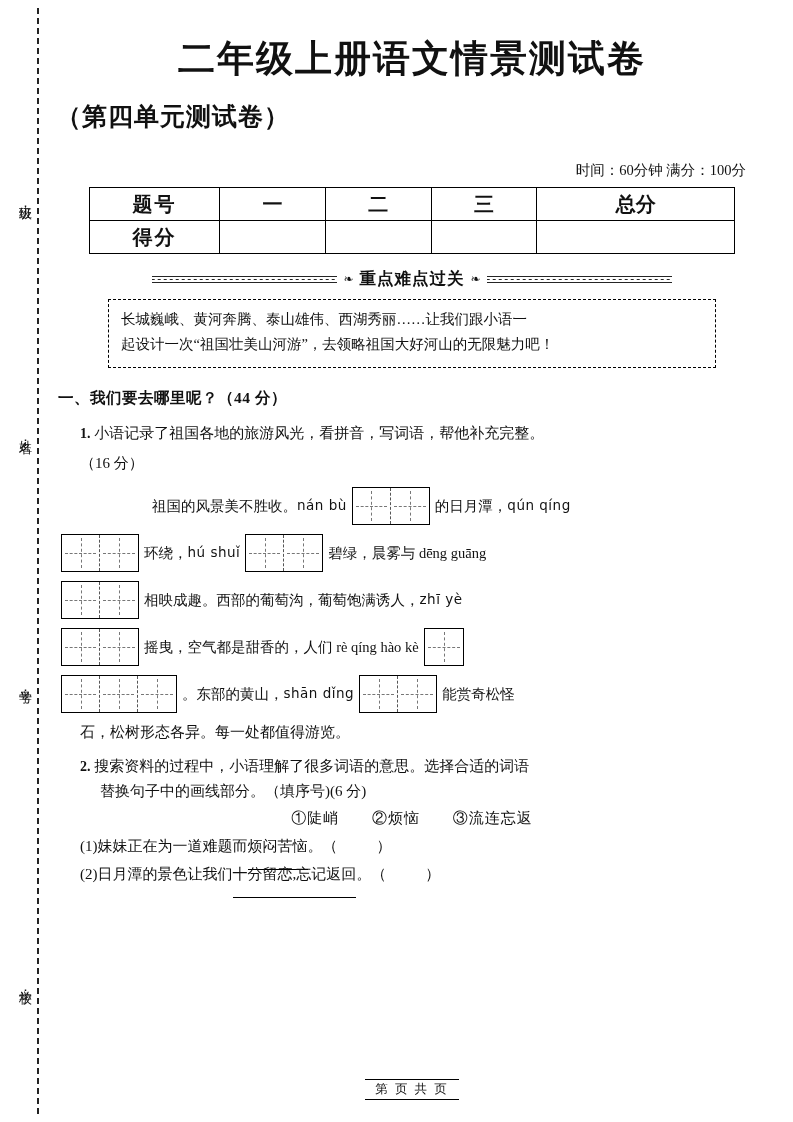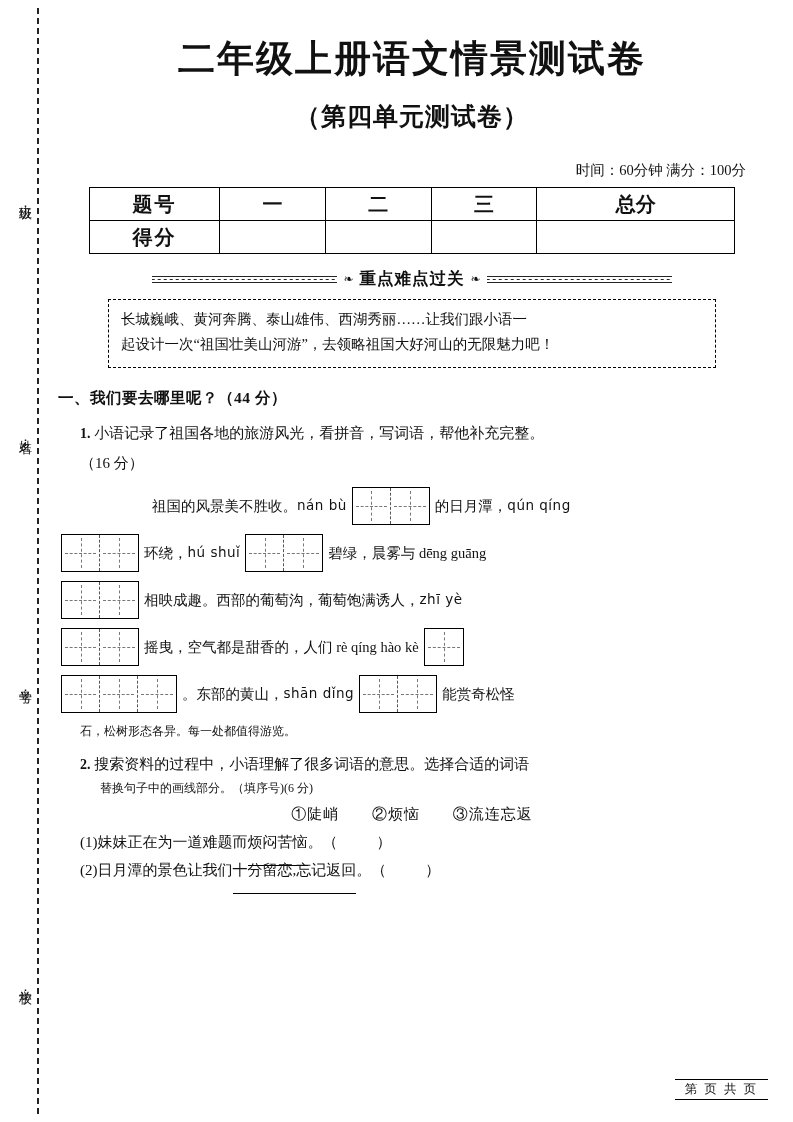--- a/index.html
+++ b/index.html
@@ -59,21 +59,21 @@
   .title-main {
     margin-top: 34px;
     text-align: center;
     font-size: 37px;
     font-weight: bold;
     letter-spacing: 2px;
     font-family: "DejaVu Serif", "Liberation Serif", serif;
   }
   .title-sub {
     margin-top: 16px;
-    text-align: center;
+    text-align: left;
     font-size: 25px;
     font-weight: bold;
     letter-spacing: 1px;
     font-family: "DejaVu Serif", "Liberation Serif", serif;
   }
 
   .exam-meta {
     margin-top: 28px;
     padding-right: 22px;
     text-align: right;
@@ -190,37 +190,37 @@
   }
   .tzg.dotted-inner .cell::before {
     left: 50%; top: 3px; bottom: 3px; width: 0;
     border-left: 1px dashed #777;
   }
   .tzg.dotted-inner .cell::after {
     top: 50%; left: 3px; right: 3px; height: 0;
     border-top: 1px dashed #777;
   }
 
-  .plain-line { margin-top: 10px; font-size: 12px; }
+  .plain-line { margin-top: 10px; font-size: 15px; }
   .choices {
     margin-top: 8px;
     text-align: center;
     font-size: 15px;
     letter-spacing: 1px;
   }
   .choices span { margin: 0 14px; }
   .sub-q { margin-top: 9px; font-size: 15px; padding-left: 24px; }
   .u { border-bottom: 1px solid #000; padding-bottom: 15px; }
   .blank-paren { letter-spacing: 6px; }
 
   .footer {
     position: absolute;
     left: 0; right: 0;
     bottom: 22px;
-    text-align: right;
+    text-align: center;
     font-size: 12.5px;
     letter-spacing: 2px;
   }
   .footer .fbox {
     display: inline-block;
     border-top: 1.2px solid #000;
     border-bottom: 1.2px solid #000;
     padding: 1px 10px;
   }
 </style>

